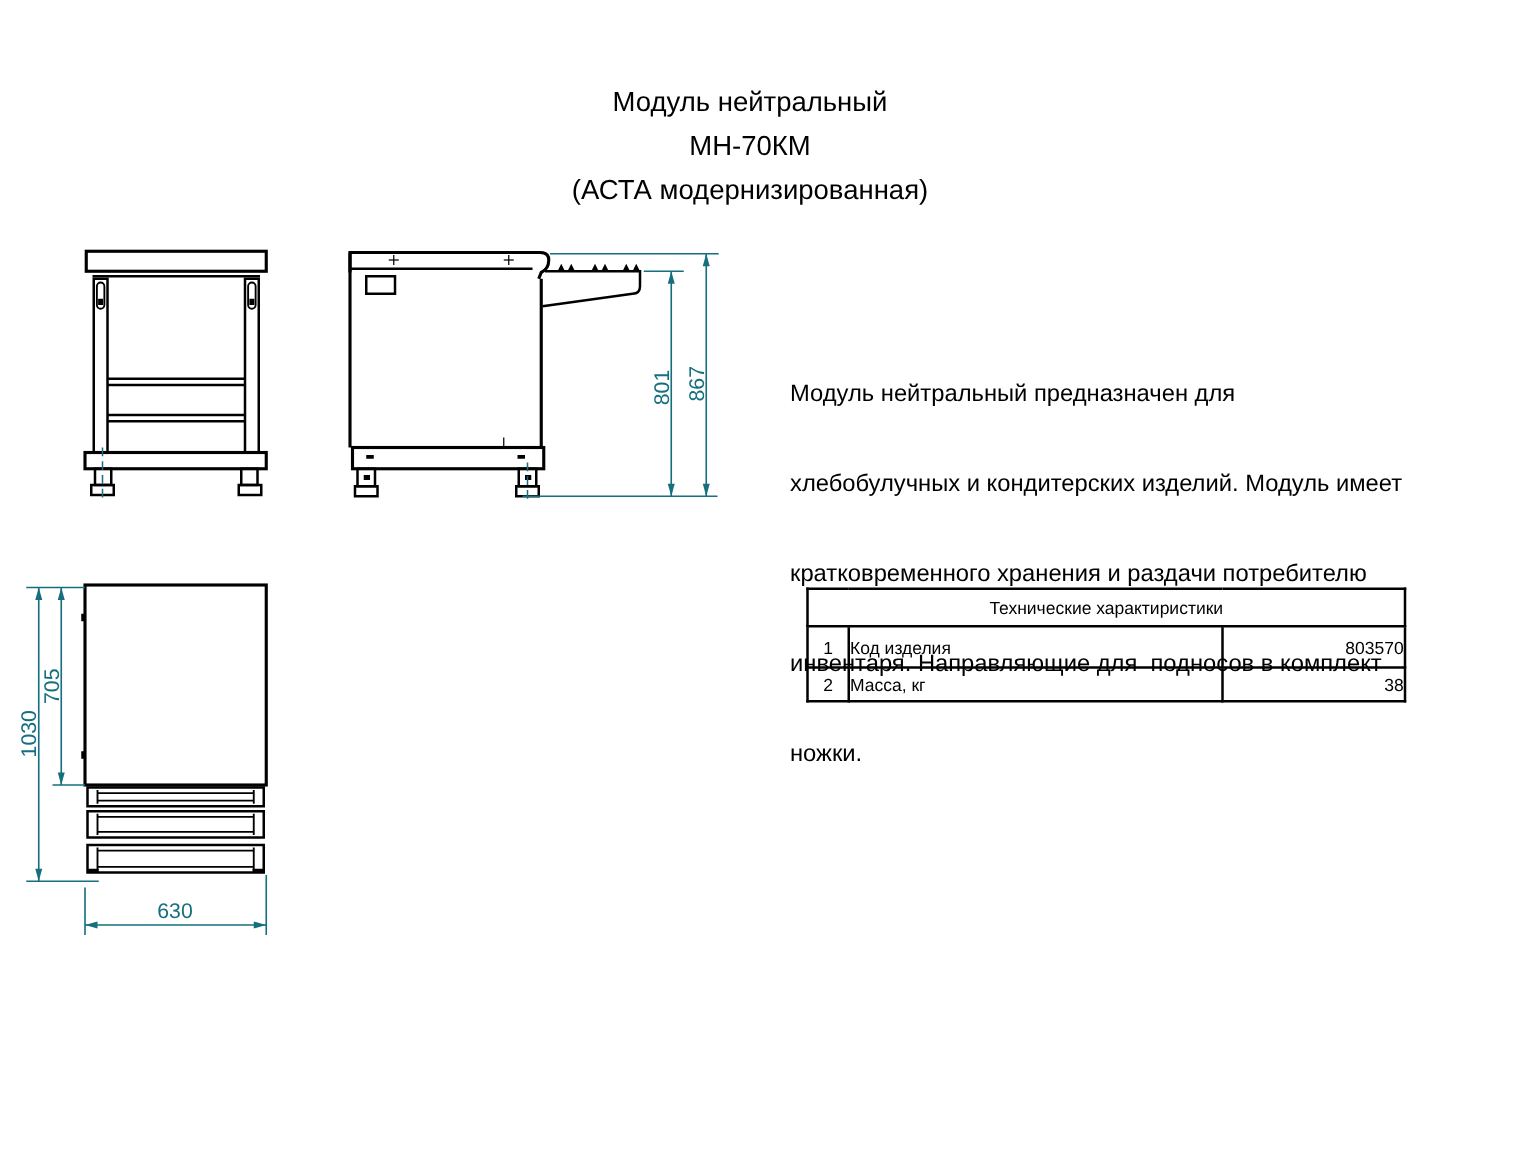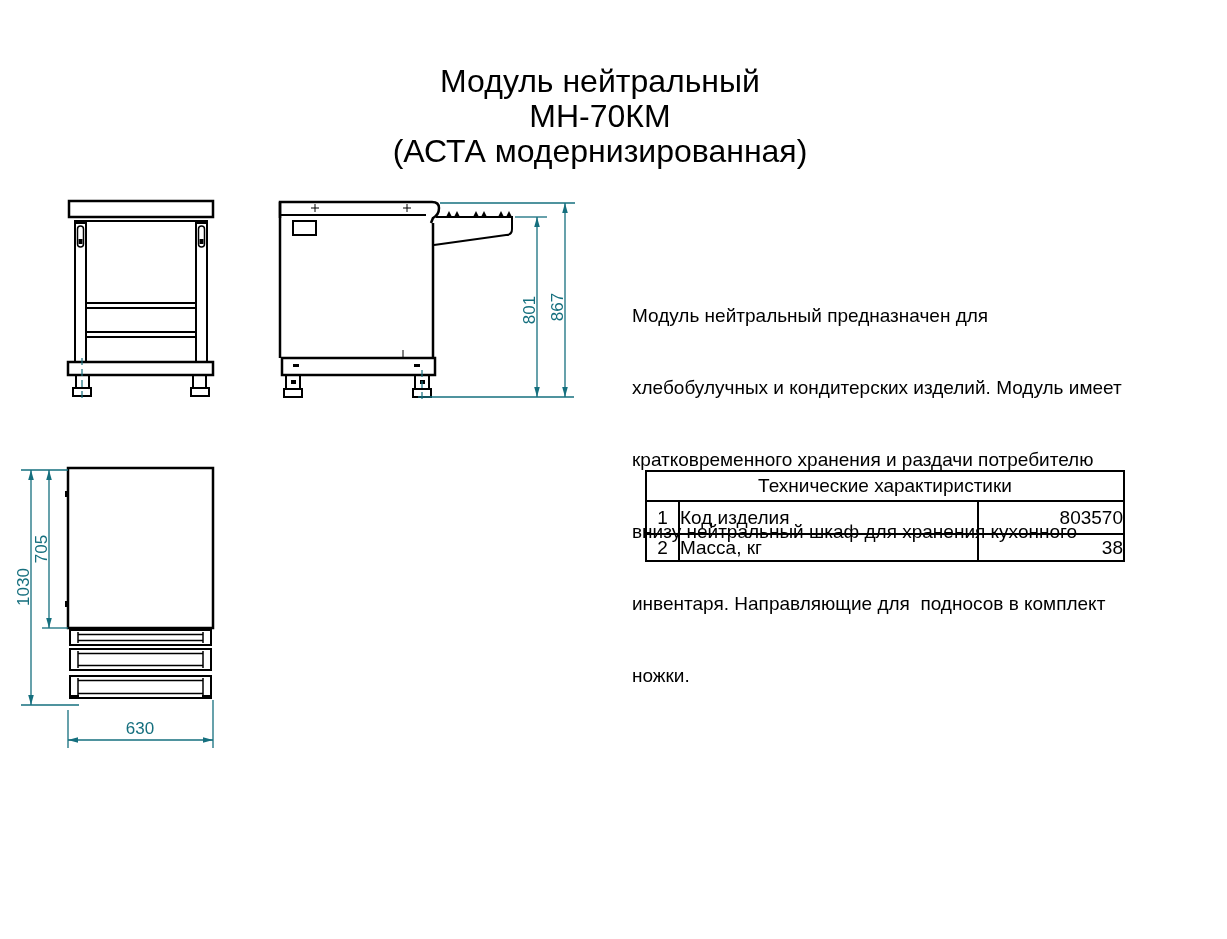--- a/index.html
+++ b/index.html
@@ -3,28 +3,28 @@
 <meta charset="utf-8">
 <style>
   html,body{margin:0;padding:0;}
   body{
     width:1227px;height:939px;position:relative;background:#ffffff;
     font-family:"Liberation Sans",sans-serif;color:#000;overflow:hidden;
   }
   .abs{position:absolute;}
   .title-block{
     left:0;top:64px;width:1200px;text-align:center;
-    font-size:32px;line-height:35px;color:#000;
+    font-size:22px;line-height:35px;color:#000;
   }
   .description{
     left:632px;top:256px;font-size:19px;line-height:24px;white-space:pre;
   }
   .spec-table-wrap{left:645px;top:470px;}
   table.spec{
-    border-collapse:collapse;width:478px;font-size:19px;table-layout:fixed;
+    border-collapse:collapse;width:478px;font-size:14px;table-layout:fixed;
   }
   table.spec td{border:2px solid #000;padding:0;vertical-align:middle;overflow:hidden;}
   td.cap{height:28px;text-align:center;}
   td.hdr{text-align:center;}
   tr.hdr-row td{height:56px;}
   tr.r1 td{height:31px;}
   tr.r2 td{height:25px;}
   td.num{text-align:center;}
   td.nm{text-align:left;padding-left:5px;}
   td.val{text-align:right;}
@@ -163,21 +163,20 @@
   </g>
   <text x="14" y="127" text-anchor="middle" transform="rotate(-90 14 127)">1030</text>
   <text x="32" y="89" text-anchor="middle" transform="rotate(-90 32 89)">705</text>
   <text x="125" y="274" text-anchor="middle">630</text>
 </svg>
 
 <div class="abs description">
   <div>Модуль нейтральный предназначен для</div>
   <div>хлебобулучных и кондитерских изделий. Модуль имеет</div>
   <div>кратковременного хранения и раздачи потребителю</div>
-  <div>внизу нейтральный шкаф для хранения кухонного</div>
   <div>инвентаря. Направляющие для  подносов в комплект</div>
   <div>ножки.</div>
 </div>
 
 <div class="abs spec-table-wrap">
   <table class="spec">
     <colgroup>
         <col style="width:33px">
         <col style="width:299px">
         <col style="width:146px">

